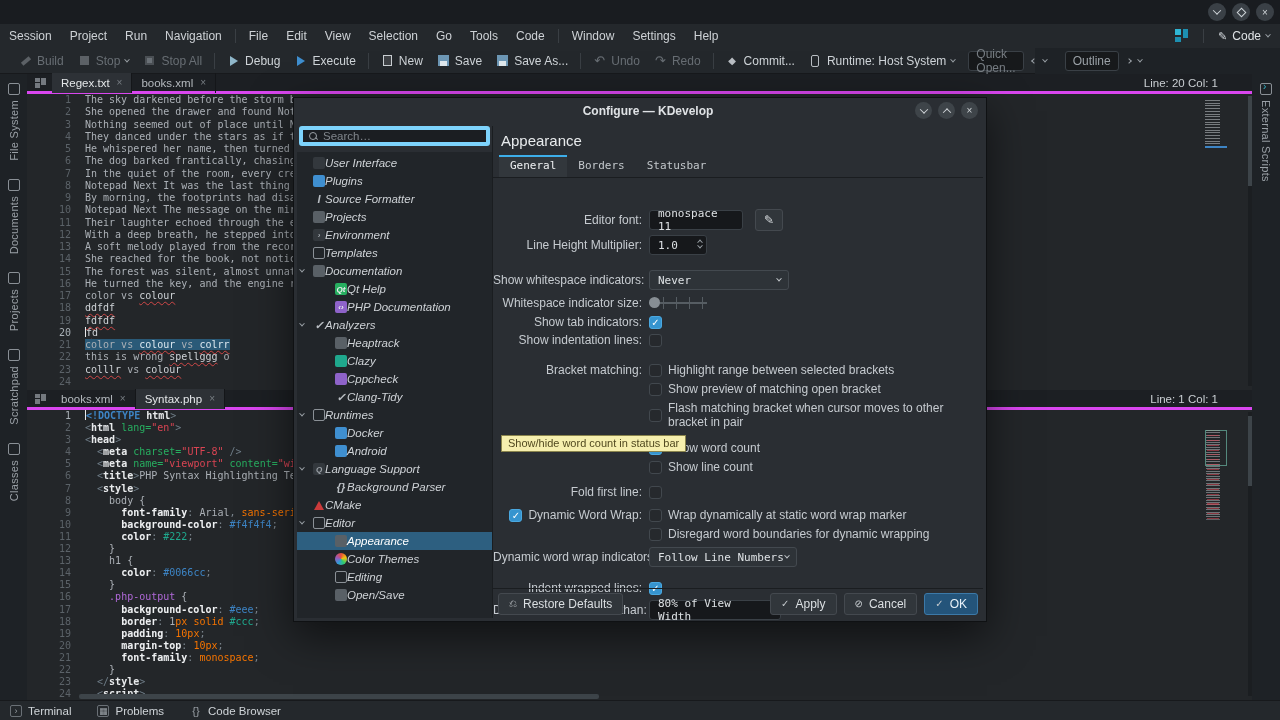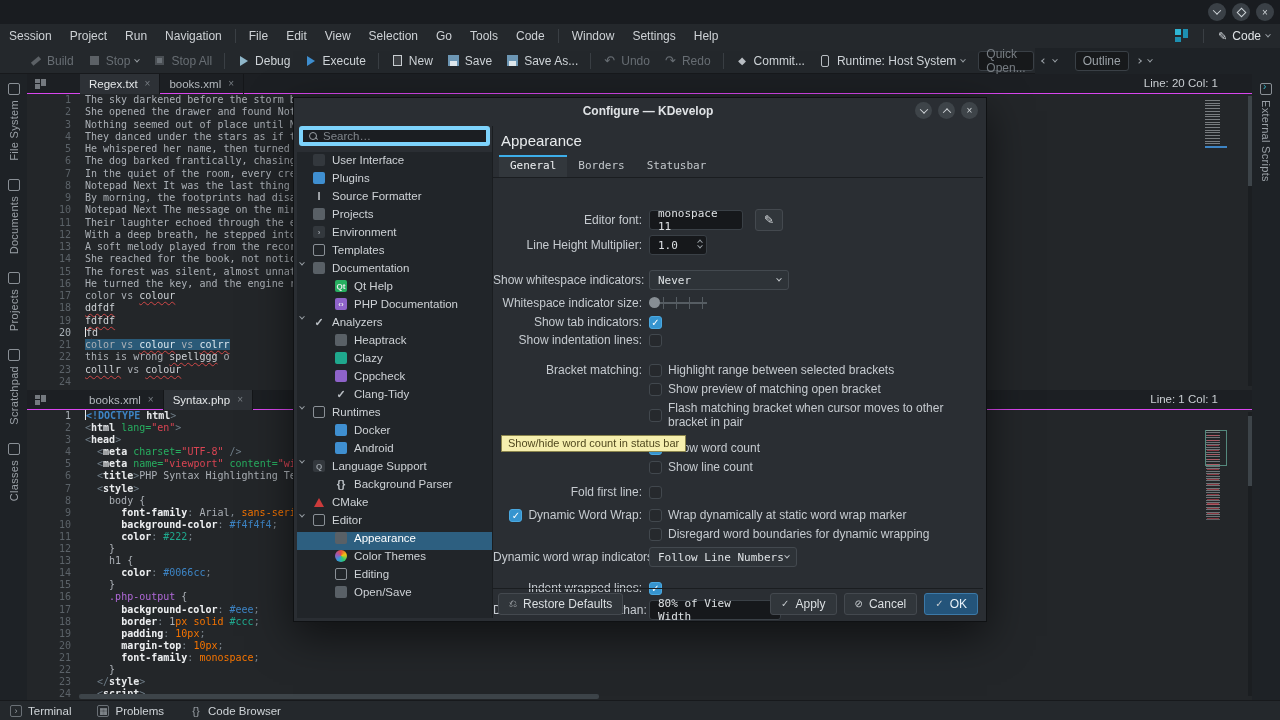--- a/index.html
+++ b/index.html
@@ -29,21 +29,21 @@
   .grid-icon { width:14px; height:14px; position:relative; margin-right:10px; }
   .grid-icon i { position:absolute; background:#2fb6d4; }
   .grid-icon i:nth-child(1){ left:0; top:0; width:6px; height:6px; }
   .grid-icon i:nth-child(2){ left:8px; top:0; width:5px; height:9px; background:#1d8fb0;}
   .grid-icon i:nth-child(3){ left:0; top:8px; width:6px; height:5px; background:#1d8fb0;}
   #code-session-btn { display:flex; align-items:center; gap:5px; padding:3px 10px; color:#dfe3e6; }
   #code-session-btn .pencil { font-size:11px; color:#cfd4d8; }
 
   
   #toolbar { position:absolute; left:0; top:48px; width:1035px; height:26px; background:#24282c;
-    border-bottom:1px solid #17191c; display:flex; align-items:center; font-size:12px; padding-left:22px; }
+    border-bottom:1px solid #17191c; display:flex; align-items:center; font-size:12px; padding-left:12px; }
   .tbtn { display:flex; align-items:center; gap:5px; padding:3px 7px; color:#cfd4d8; white-space:nowrap; }
   .tbtn.disabled { color:#686e74; }
   .tsep { width:1px; height:16px; background:#3a3f44; margin:0 5px; }
   .tb-ic { display:inline-flex; width:13px; height:13px; align-items:center; justify-content:center; font-size:11px; }
   .ic-build i { width:10px; height:4px; background:#5c6166; transform:rotate(-40deg); display:block;}
   .ic-stop i, .ic-stopall i { width:9px; height:9px; background:#5c6166; display:block; }
   .ic-stopall i { border:2px solid #4a4f54; background:#6a7076; }
   .tri { width:0; height:0; border-top:5px solid transparent; border-bottom:5px solid transparent; border-left:8px solid #4fa3c7; display:block;}
   .ic-debug .tri { border-left-color:#7f8periorità; }
   .ic-debug .tri { border-left-color:#8fb6c9; }
@@ -67,21 +67,21 @@
   .dtab { display:flex; flex-direction:column; align-items:center; gap:5px; padding:9px 0; color:#9aa0a6; font-size:11px; }
   .dtab .vtext { writing-mode:vertical-rl; transform:rotate(180deg); letter-spacing:.3px; }
   #right-dock .vtext { transform:none; }
   .dock-ic { width:12px; height:12px; border:1px solid #8a9096; border-radius:2px; position:relative; }
   .dock-ic.teal:after { content:"›"; position:absolute; left:2px; top:-3px; color:#35b6c9; font-size:10px; }
 
   
   .pane { position:absolute; left:27px; right:28px; background:#232629; }
   #pane-top { top:74px; height:316px; }
   #pane-bottom { top:390px; height:310px; }
-  .tabbar { height:20px; background:#1c1f23; border-bottom:1px solid #d946ef; display:flex; align-items:center; position:relative;gap:28px; }
+  .tabbar { height:20px; background:#1c1f23; border-bottom:3px solid #d946ef; display:flex; align-items:center; position:relative; }
   .tabbar .bar-ic { width:11px; height:10px; margin:0 6px 0 8px; position:relative; opacity:.8;}
   .bar-ic i { position:absolute; background:#8a9096; }
   .bar-ic i:nth-child(1){left:0;top:0;width:5px;height:4px;} .bar-ic i:nth-child(2){left:6px;top:0;width:5px;height:7px;}
   .bar-ic i:nth-child(3){left:0;top:5px;width:5px;height:5px;}
   .etab { height:20px; display:flex; align-items:center; gap:7px; padding:0 9px; font-size:11.5px; color:#b4b9be;
     border-right:1px solid #141619; }
   .etab.active { background:#2d3136; color:#e4e7e9; }
   .etab .x { color:#777d83; font-size:10px; }
   .pane-status { position:absolute; right:34px; top:3px; font-size:11.5px; color:#c9ced2; }
   .edit-area { position:absolute; left:0; right:0; top:20px; bottom:0; overflow:hidden;
@@ -139,21 +139,21 @@
   #dlg-title .winbtns { right:8px; top:4px; }
   #dlg-title .wbtn { width:17px; height:17px; background:#3e4449; }
   #dlg-left { position:absolute; left:3px; top:28px; width:195px; bottom:3px; }
   #dlg-search { height:20px; margin:0 2px 4px 2px; background:#1b1e22; border:4px solid #7dd3fc; border-radius:3px;
     display:flex; align-items:center; gap:6px; padding:0 6px; color:#80868c; font-size:11.5px; }
   .mag { width:8px; height:8px; position:relative; }
   .mag:before { content:""; position:absolute; left:0; top:0; width:6px; height:6px; border:1.3px solid #9aa0a6; border-radius:50%; }
   .mag:after { content:""; position:absolute; left:5.5px; top:5.5px; width:3px; height:1.4px; background:#9aa0a6; transform:rotate(45deg); }
   #dlg-tree { position:absolute; left:0; right:0; top:26px; bottom:0; background:#212529; overflow:hidden;
     font-size:11.5px; padding-top:2px; }
-  .titem { height:18px; display:flex; align-items:flex-start; gap:7px; color:#ced2d6; position:relative; }
+  .titem { height:18px; display:flex; align-items:center; gap:0; color:#ced2d6; position:relative;font-style:italic; }
   .titem .texp { position:absolute; left:3px; }
   .titem.d1 { padding-left:16px; }
   .titem.d2 { padding-left:38px; }
   .titem.selected { background:#2d5f80; color:#ffffff; }
   .tic { width:12px; height:12px; flex:0 0 12px; border-radius:2px; display:inline-flex; align-items:center;
     justify-content:center; font-size:8px; font-weight:bold; color:#e8eaec; background:#596066; }
   .tic.blue { background:#3f8fd0; } .tic.green { background:#27ae60; } .tic.purple { background:#8e63c9; }
   .tic.teal { background:#1fa88d; } .tic.gray { background:#596066; } .tic.dark { background:#33383d; color:#9aa0a6; }
   .tic.outline { background:transparent; border:1px solid #8a9096; color:#b9bec3; }
   .tic.check { background:transparent; color:#b9bec3; font-size:11px; }

